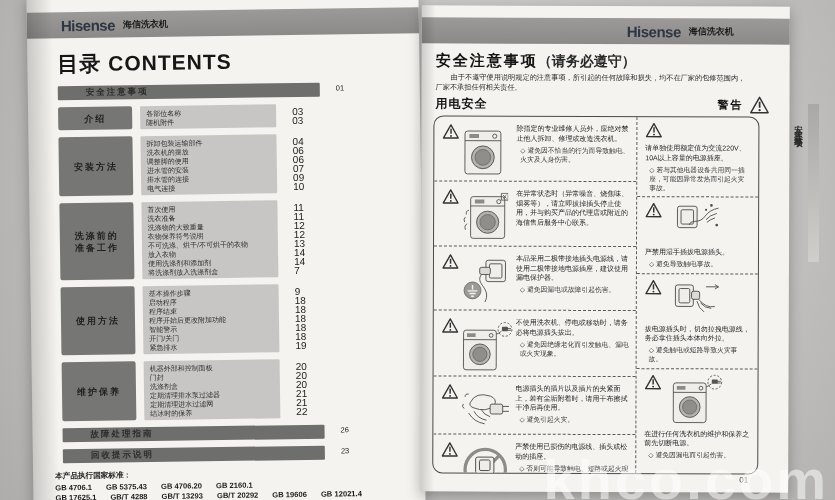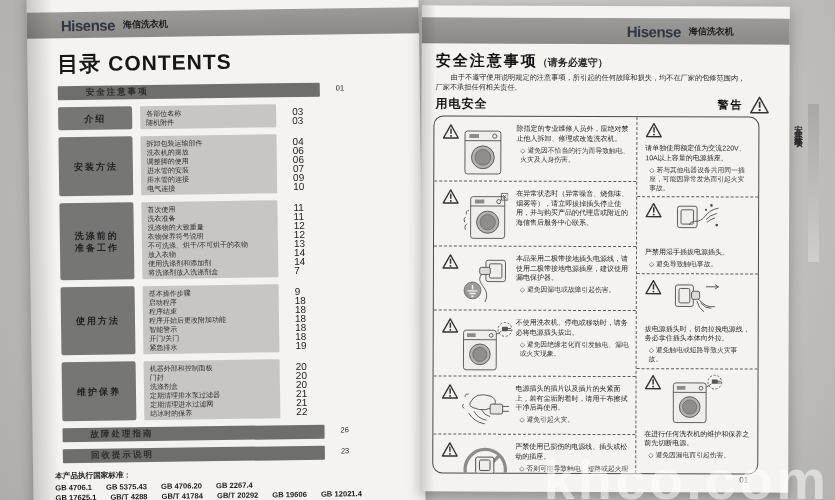--- a/index.html
+++ b/index.html
@@ -44,21 +44,21 @@
   .std-row span { font-size:7.6px; font-weight:bold; color:#1d1d1d; white-space:nowrap; }
 
   
   #right-page { left:421px; top:6px; width:368px; height:486px; transform:rotate(.2deg); }
   #right-page .edge-shade { position:absolute; left:0; top:0; bottom:0; width:14px;
     background:linear-gradient(90deg, rgba(0,0,0,.16), rgba(0,0,0,0)); }
   #right-page .brandbar { margin-top:12px; justify-content:flex-end; padding-right:56px; }
 
   .safety-title-row { margin:8px 14px 2px 14px; display:flex; align-items:baseline; }
   .safety-title { font-size:15px; font-weight:bold; color:#141414; letter-spacing:2px; }
-  .safety-title-note { font-size:10px; font-weight:bold; color:#2a2a2a; }
+  .safety-title-note { font-size:14px; font-weight:bold; color:#2a2a2a; }
   .safety-intro { margin:2px 40px 2px 14px; font-size:7.2px; line-height:9.5px; color:#2a2a2a; text-indent:15px; }
   .elec-row { margin:3px 20px 2px 14px; display:flex; align-items:center; }
   .elec-heading { font-size:12px; font-weight:bold; color:#141414; letter-spacing:1px; }
   .warn-label { margin-left:auto; font-size:11px; font-weight:bold; color:#141414; letter-spacing:2px; margin-right:6px; }
 
   #safety-box { margin:2px 30px 0 12px; border:1.5px solid #4a4a4a; border-radius:10px;
     display:flex; height:358px; overflow:hidden; background:#f4f3f0; }
   #safety-col-left { width:202px; flex:none; }
   #safety-col-right { flex:1; border-left:1.5px dashed #5a5a5a; }
   .s-item { border-bottom:1.5px dashed #5a5a5a; padding:5px 6px 4px 6px; display:flex; }
@@ -204,26 +204,26 @@
         <span class="bar-num">23</span>
       </div>
     </div>
   <div id="standards">
     <div class="std-head">本产品执行国家标准：</div>
     <div id="std-rows">
         <div class="std-row">
           <span>GB 4706.1</span>
           <span>GB 5375.43</span>
           <span>GB 4706.20</span>
-          <span>GB 2267.4</span>
+          <span>GB 2160.1</span>
         </div>
         <div class="std-row">
           <span>GB 17625.1</span>
           <span>GB/T 4288</span>
-          <span>GB/T 41784</span>
+          <span>GB/T 13293</span>
           <span>GB/T 20292</span>
           <span>GB 19606</span>
           <span>GB 12021.4</span>
         </div>
       </div>
   </div>
   <div class="edge-shade"></div>
 </div>
 
 <div class="page" id="right-page">

